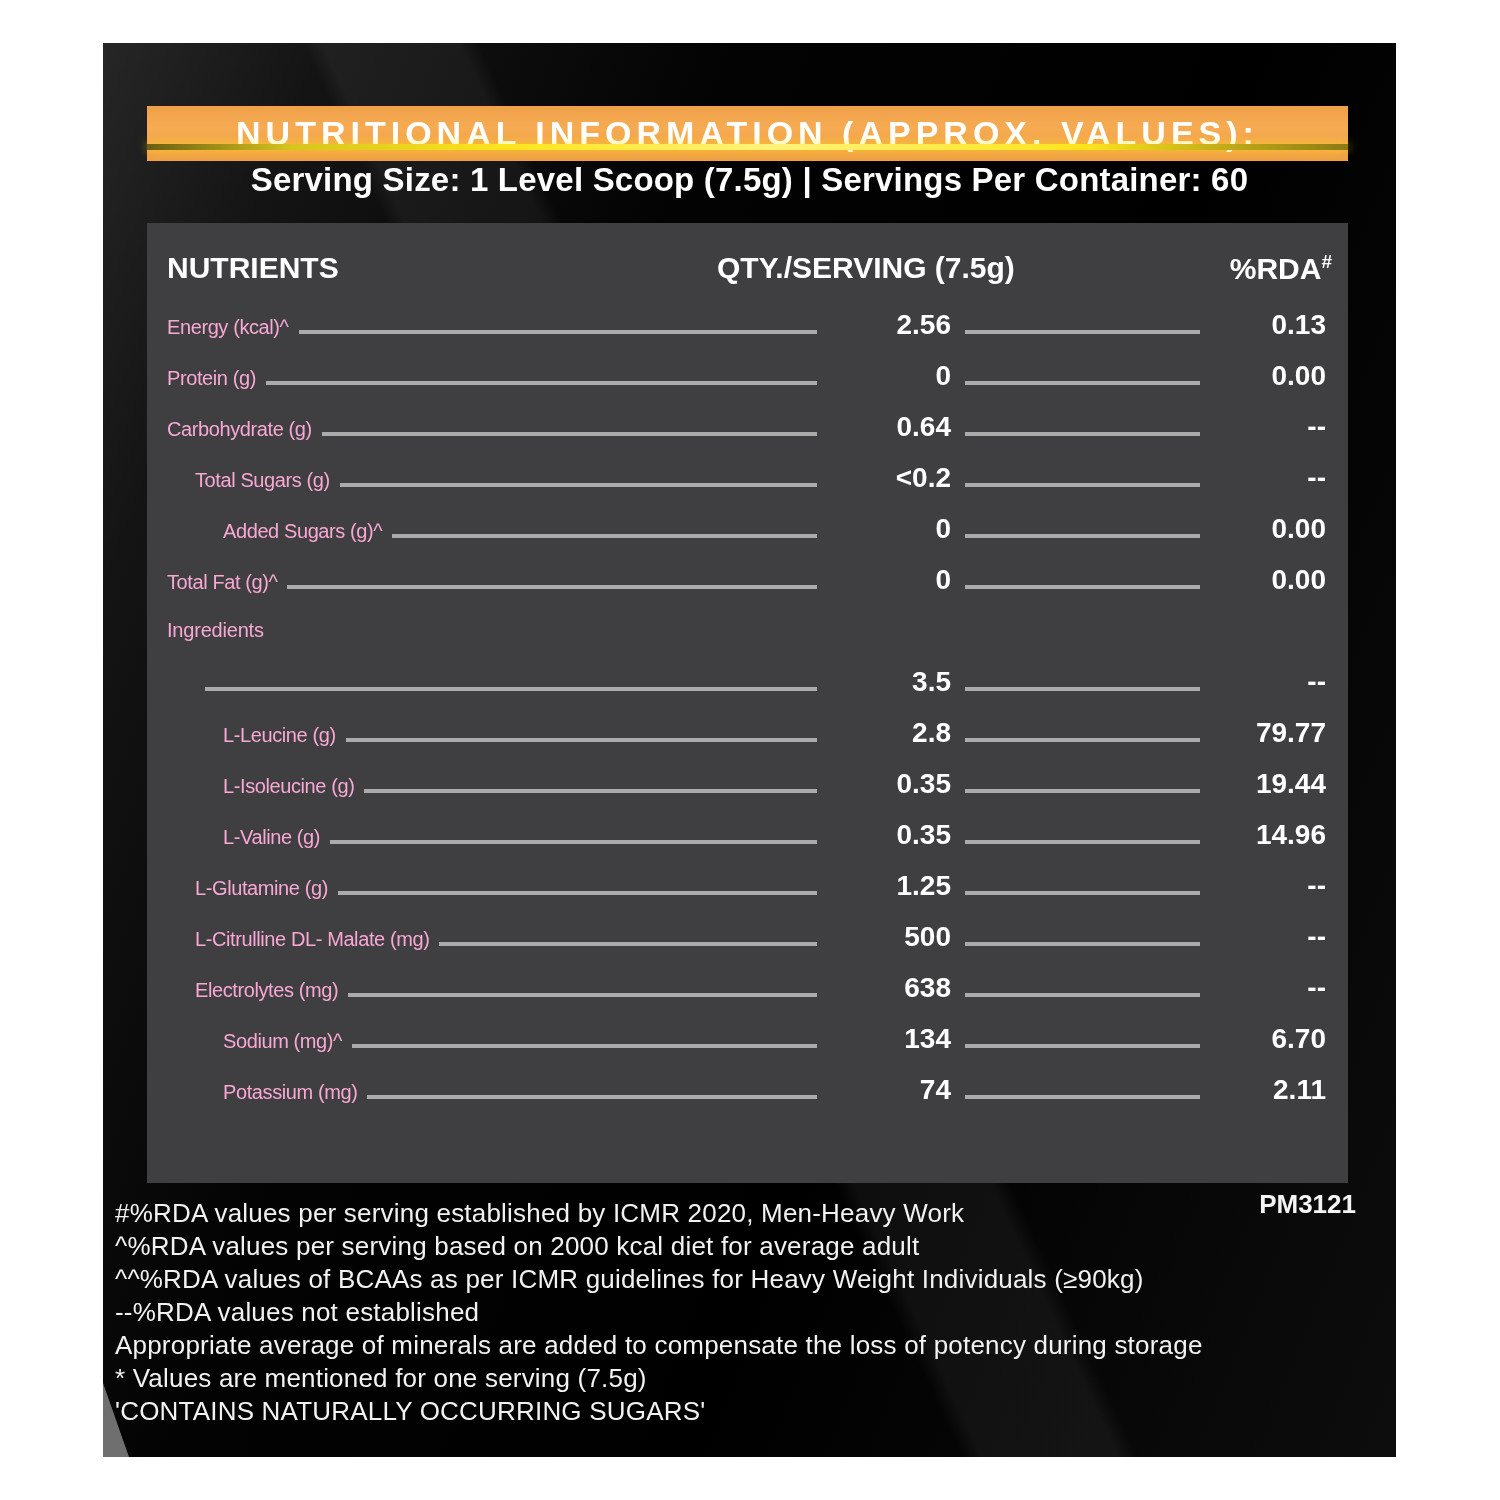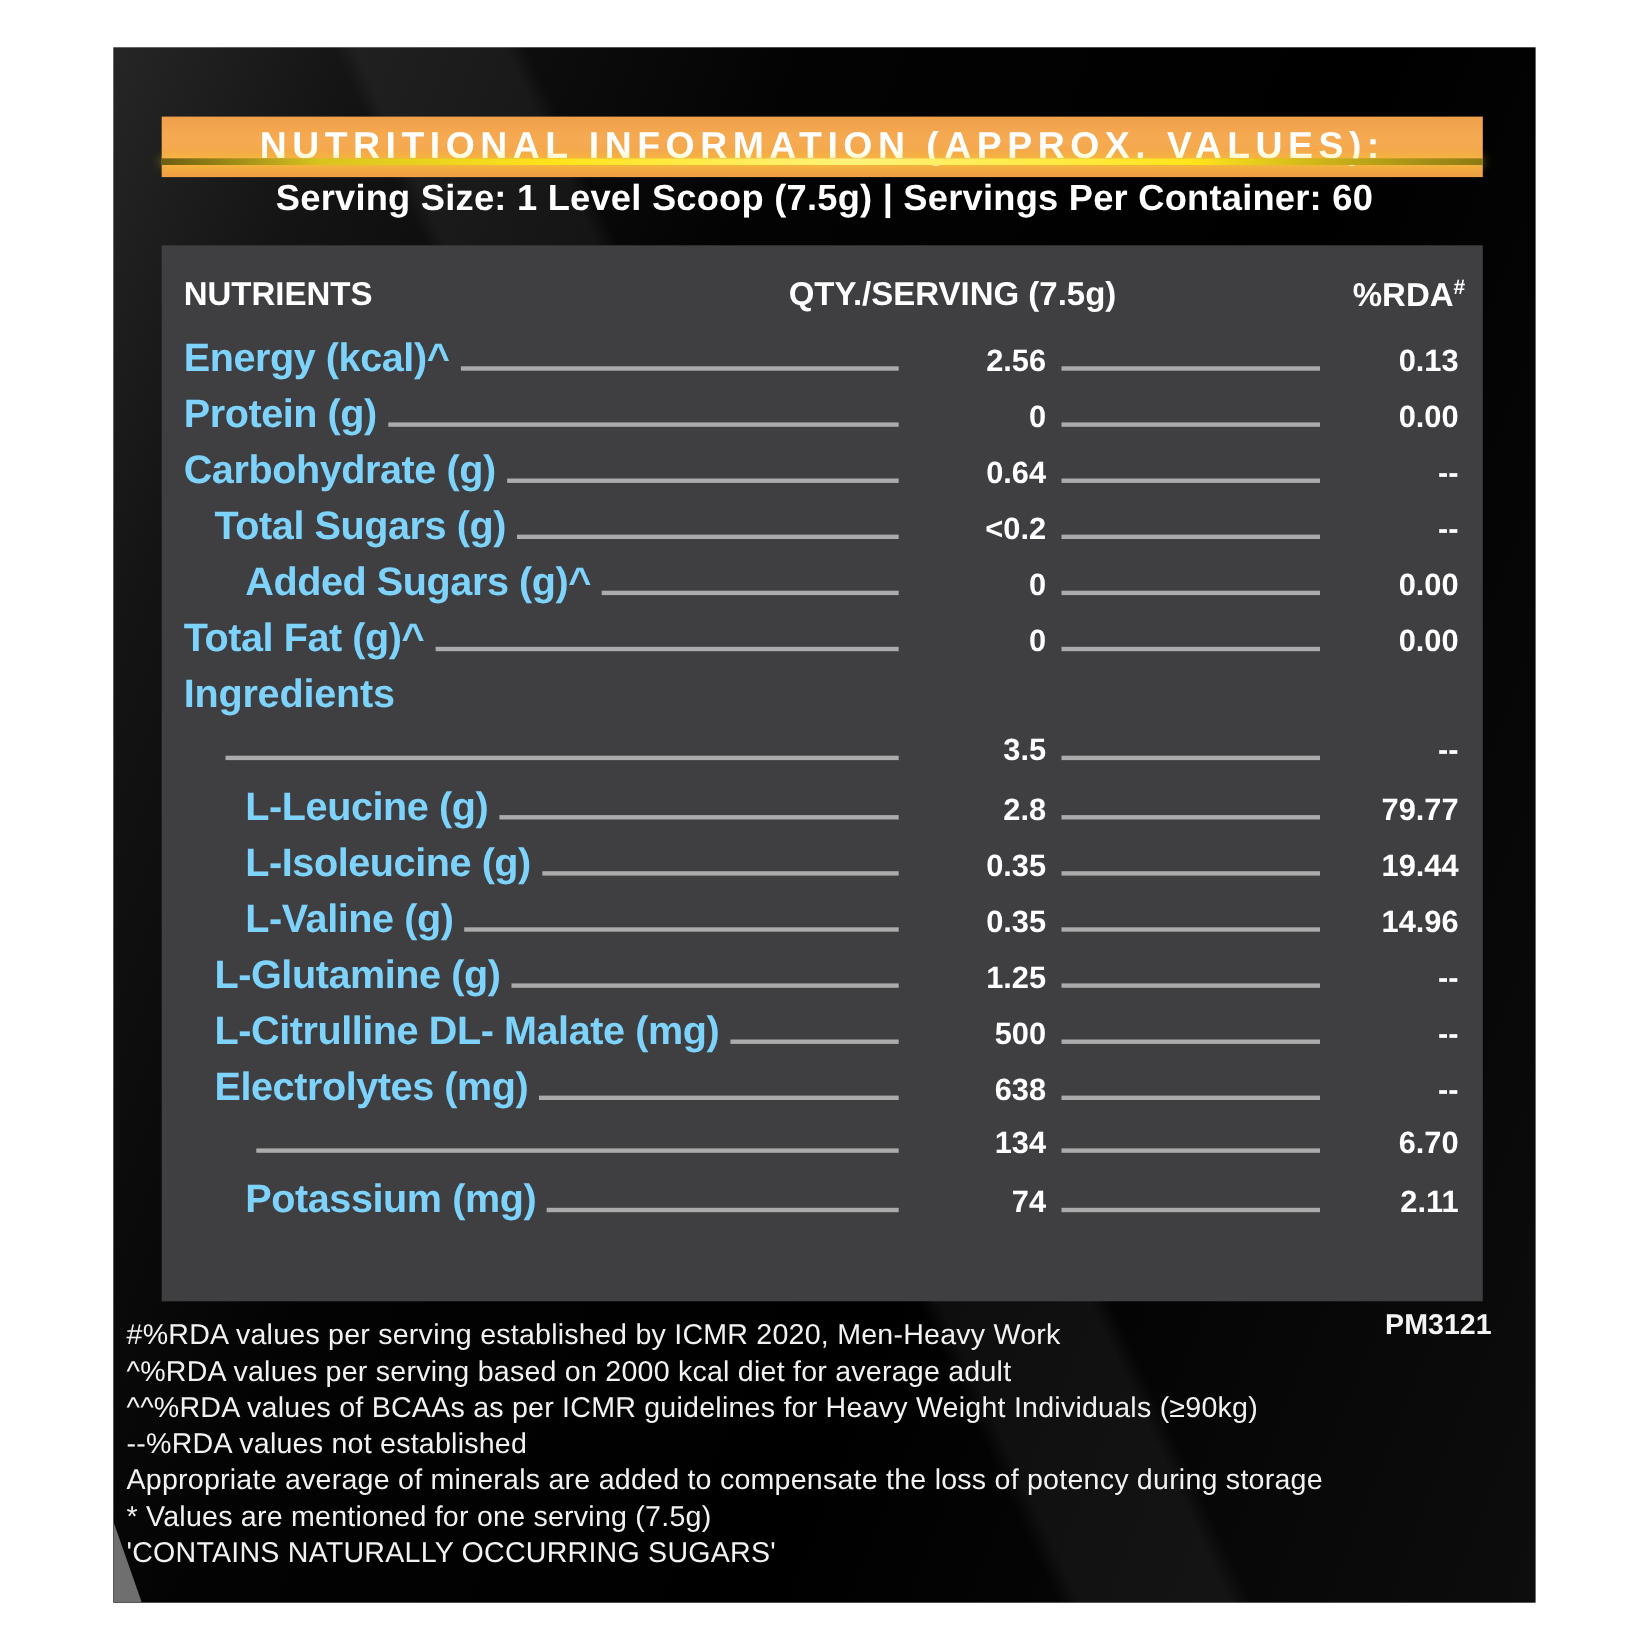--- a/index.html
+++ b/index.html
@@ -50,21 +50,21 @@
     background:#3f3f42; padding:14px 22px 0 20px;
   }
   .thead { position:relative; height:62px; }
   .thead span { color:#ffffff; font-weight:bold; font-size:30px; font-stretch:condensed; white-space:nowrap; }
   .h-nut  { position:absolute; left:0; top:14px; }
   .h-qty  { position:absolute; left:550px; top:14px; }
   .h-rda  { position:absolute; right:-6px; top:14px; }
   .h-rda sup { font-size:19px; vertical-align:super; }
 
   .row { display:flex; align-items:baseline; height:51px; white-space:nowrap; }
-  .row .lbl { color:#7dd3fc; font-weight:bold; font-size:36px; letter-spacing:-0.4px;
+  .row .lbl { color:#f9a8d4; font-weight:normal; font-size:20px; letter-spacing:-0.4px;
               line-height:51px; font-stretch:condensed; flex:0 0 auto; }
   .row .qty, .row .rda { color:#ffffff; font-weight:bold; font-size:28px;
               line-height:51px; text-align:right; font-stretch:condensed; }
   .row .qty { width:120px; flex:0 0 auto; }
   .row .rda { width:112px; flex:0 0 auto; }
   .row .line { height:4px; background:#ababab; align-self:baseline; }
   .row .l1 { flex:1 1 auto; min-width:0; margin:0 14px 0 10px; }
   .row .l2 { width:235px; flex:0 0 auto; margin:0 14px; }
   .i1 { padding-left:28px; }
   .i2 { padding-left:56px; }
@@ -203,20 +203,21 @@
       <div class="row i1">
         <span class="lbl">Electrolytes (mg)</span>
         <span class="line l1"></span>
         <span class="qty">638</span>
         <span class="line l2"></span>
         <span class="rda">--</span>
       </div>
 
 
       <div class="row i2">
+        <span class="lbl">Sodium (mg)^</span>
         <span class="line l1"></span>
         <span class="qty">134</span>
         <span class="line l2"></span>
         <span class="rda">6.70</span>
       </div>
 
       <div class="row i2">
         <span class="lbl">Potassium (mg)</span>
         <span class="line l1"></span>
         <span class="qty">74</span>

